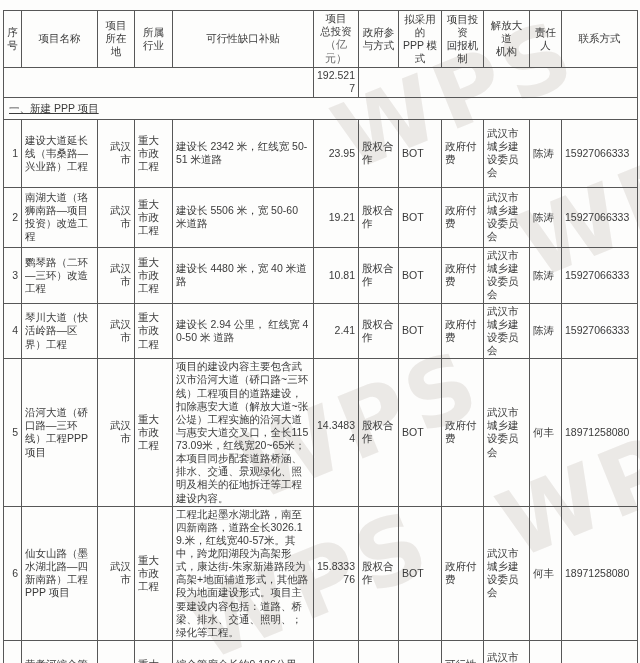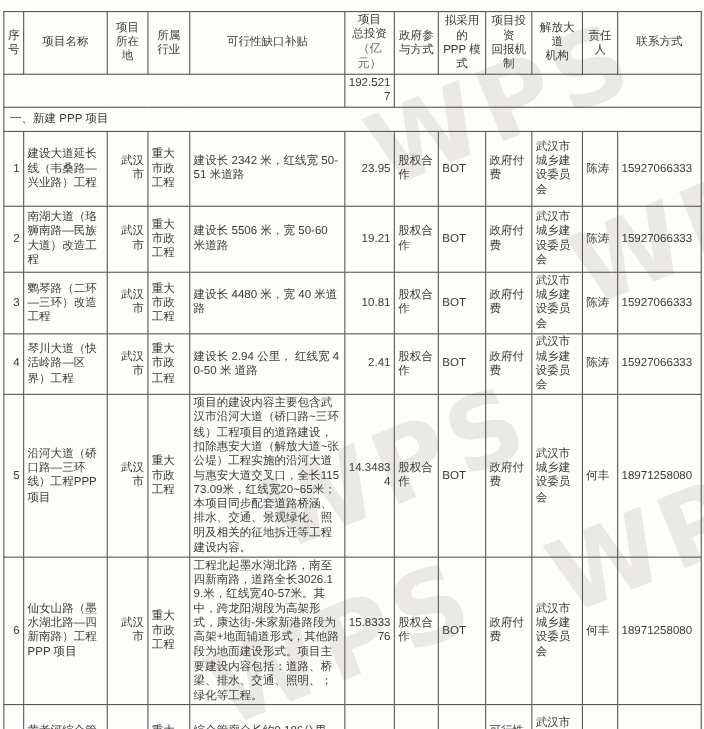--- a/index.html
+++ b/index.html
@@ -26,21 +26,21 @@
     border-collapse:collapse;table-layout:fixed;width:634px;
     font-size:10.5px;line-height:1.25;background:transparent;
   }
   th,td{
     border:1px solid #575757;padding:1px 3px;vertical-align:middle;
     font-weight:normal;word-break:break-all;overflow:hidden;text-align:left;
   }
   th{text-align:center;white-space:pre-line;font-size:10.5px;}
   .unit{display:block;font-size:11px;color:#6a6a6a;}
   .ctr{text-align:right;}
-  .sec td{padding-left:5px;}
+  .sec td{padding-left:5px;text-decoration:underline;}
   
   .rh-head{height:50px;}
   .rh-total{height:30px;}
   .rh-sec{height:22px;}
   .rh1{height:68px;} .rh2{height:60px;} .rh3{height:56px;} .rh4{height:42px;}
   .rh5{height:128px;} .rh6{height:112px;} .rh7{height:74px;}
 </style>
 </head>
 <body>
 
@@ -108,21 +108,21 @@
       <td>股权合作</td>
       <td>BOT</td>
       <td>政府付费</td>
       <td>武汉市城乡建设委员会</td>
       <td>陈涛</td>
       <td>15927066333</td>
     </tr>
 
     <tr class="rh2">
       <td class="ctr">2</td>
-      <td>南湖大道（珞狮南路—民族大道）改造工程</td>
+      <td>南湖大道（珞狮南路—项目投资）改造工程</td>
       <td class="ctr">武汉市</td>
       <td>重大市政工程</td>
       <td>建设长 5506 米，宽 50-60 米道路</td>
       <td class="ctr">19.21</td>
       <td>股权合作</td>
       <td>BOT</td>
       <td>政府付费</td>
       <td>武汉市城乡建设委员会</td>
       <td>陈涛</td>
       <td>15927066333</td>

